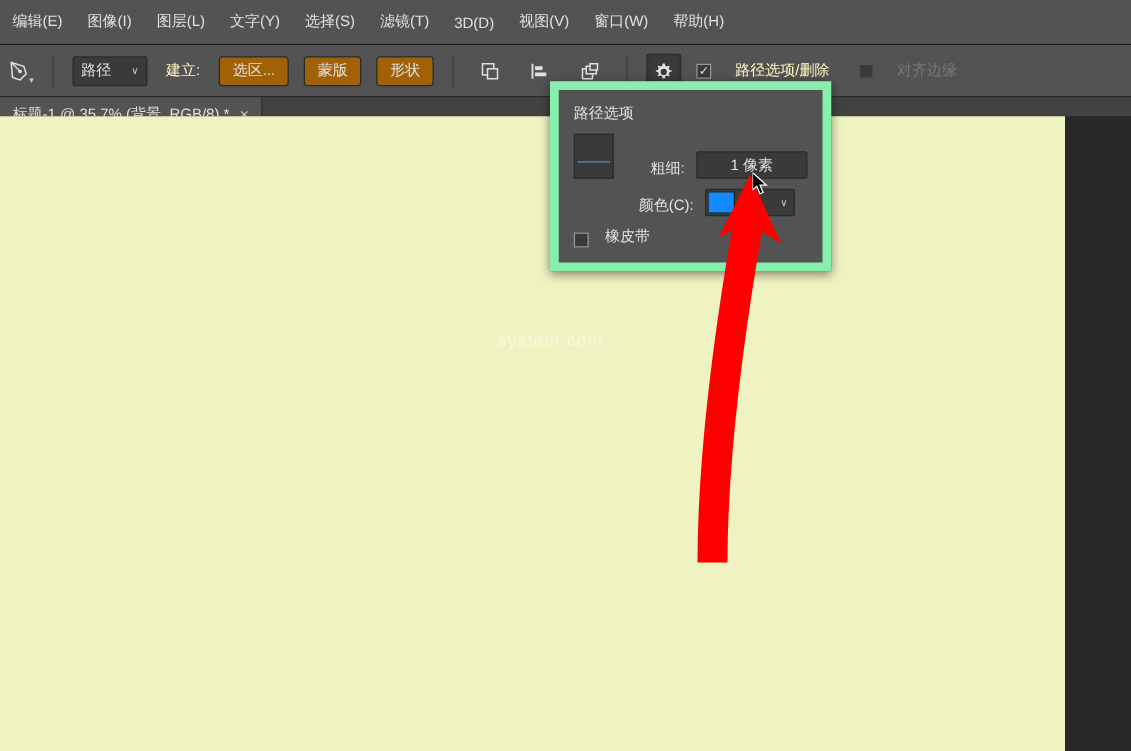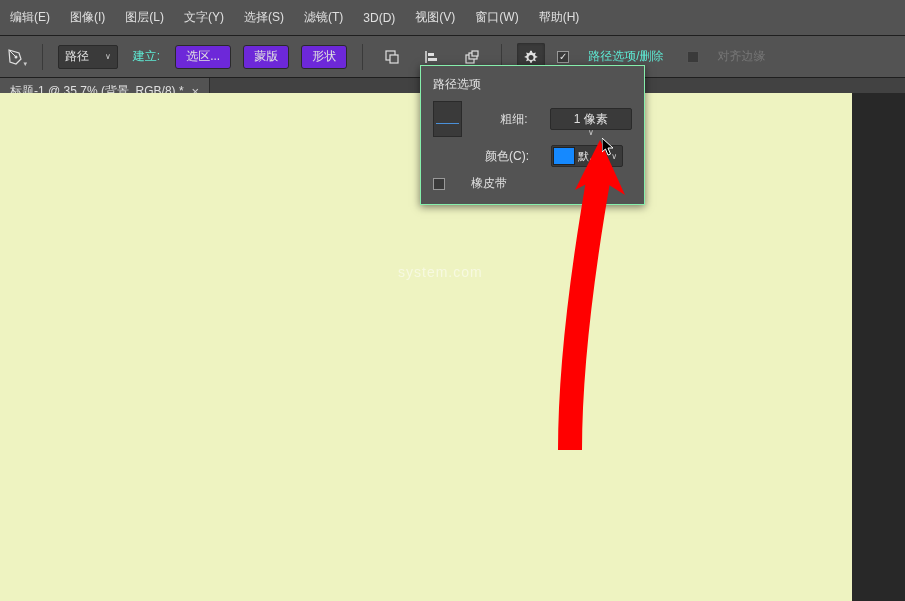--- a/index.html
+++ b/index.html
@@ -65,26 +65,26 @@
       align-items: center;
       gap: 16px;
       height: 24px;
       border-radius: 2px;
     }
     .opt-arrow {
       font-size: 8px;
       color: #ccc;
     }
     .opt-label {
-      color: #5eead4;
+      color: #fef9c3;
       font-size: 12px;
       padding: 0 3px;
     }
     .opt-button {
-      background: #6d28d9;
+      background: #a16207;
       border: 1px solid #2a2a2a;
       color: #e0e0e0;
       padding: 3px 10px;
       height: 24px;
       font-size: 12px;
       display: flex;
       align-items: center;
       border-radius: 3px;
       cursor: pointer;
     }
@@ -187,38 +187,38 @@
       font-size: 14px;
       letter-spacing: 1px;
       margin-top: -6px;
       margin-left: 38px;
     }
     
     
     .popup {
       position: absolute;
       top: 65px;
-      left: 420px;
+      left: 440px;
       width: 225px;
       background: #535353;
-      border: 1px solid #86efac;
+      border: 7px solid #86efac;
       box-shadow: 0 2px 8px rgba(0,0,0,0.5);
       padding: 10px 12px 12px 12px;
       z-index: 100;
     }
     .popup-title {
       color: #e0e0e0;
       font-size: 12px;
       margin-bottom: 8px;
     }
     .popup-row {
       display: flex;
-      align-items: center;
+      align-items: flex-end;
       margin-bottom: 8px;
-      gap: 22px;
+      gap: 9px;
     }
     .popup-swatch {
       width: 36px;
       height: 36px;
       background: #3a3a3a;
       border: 1px solid #2a2a2a;
       position: relative;
     }
     .popup-swatch-line {
       position: absolute;

